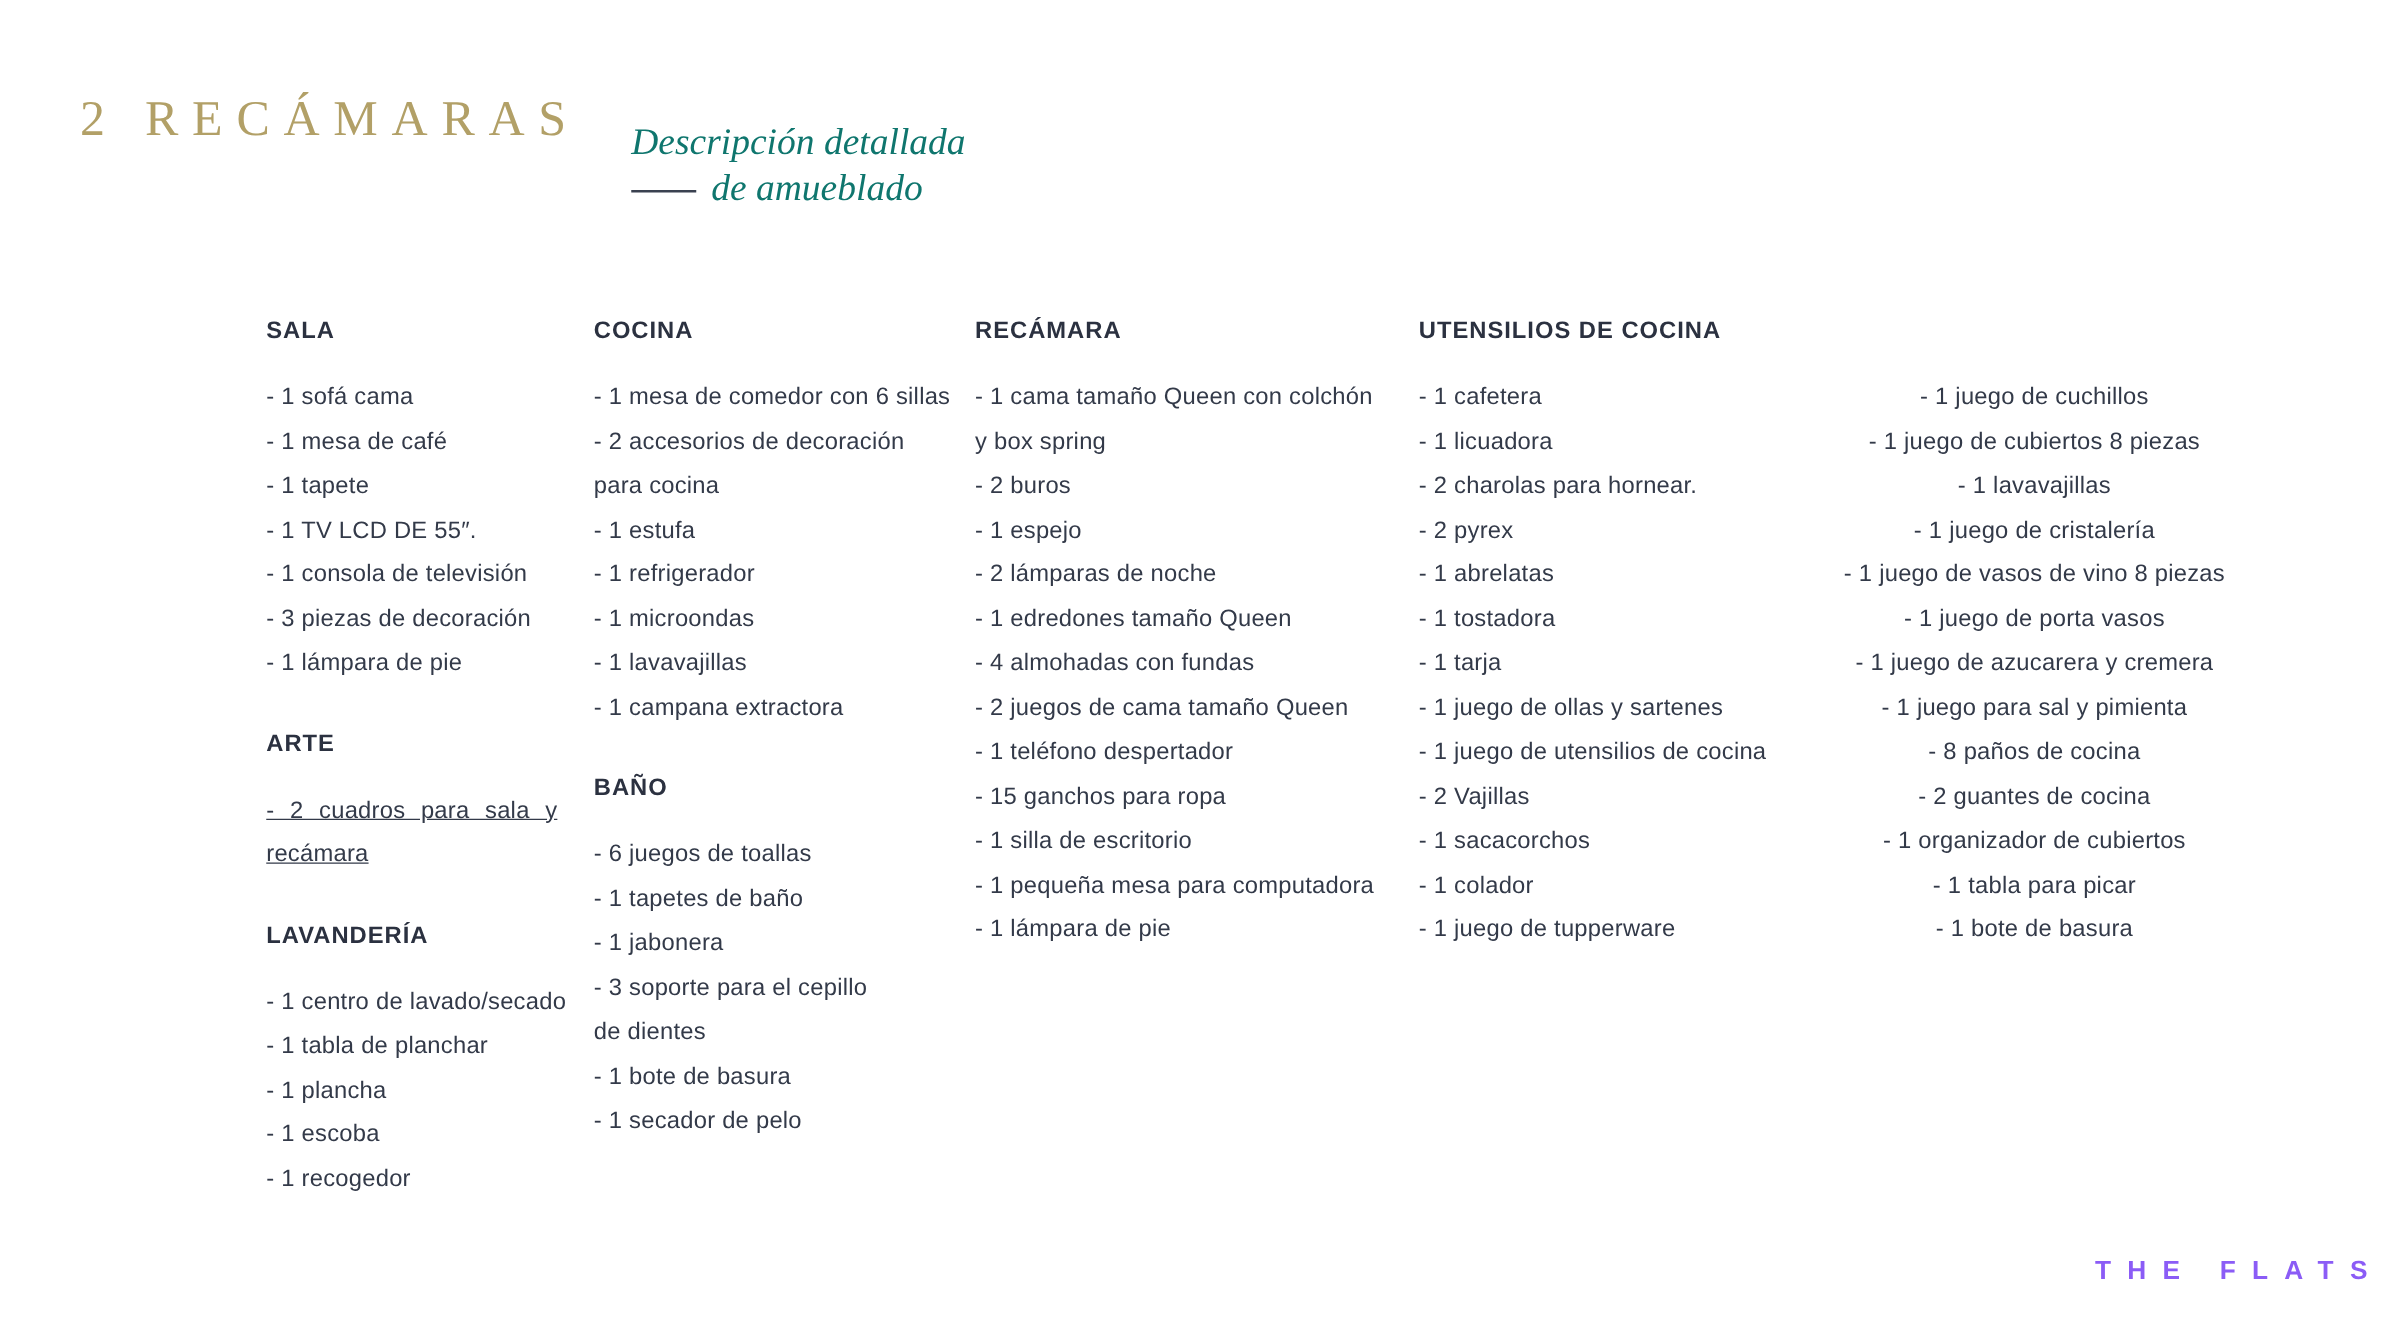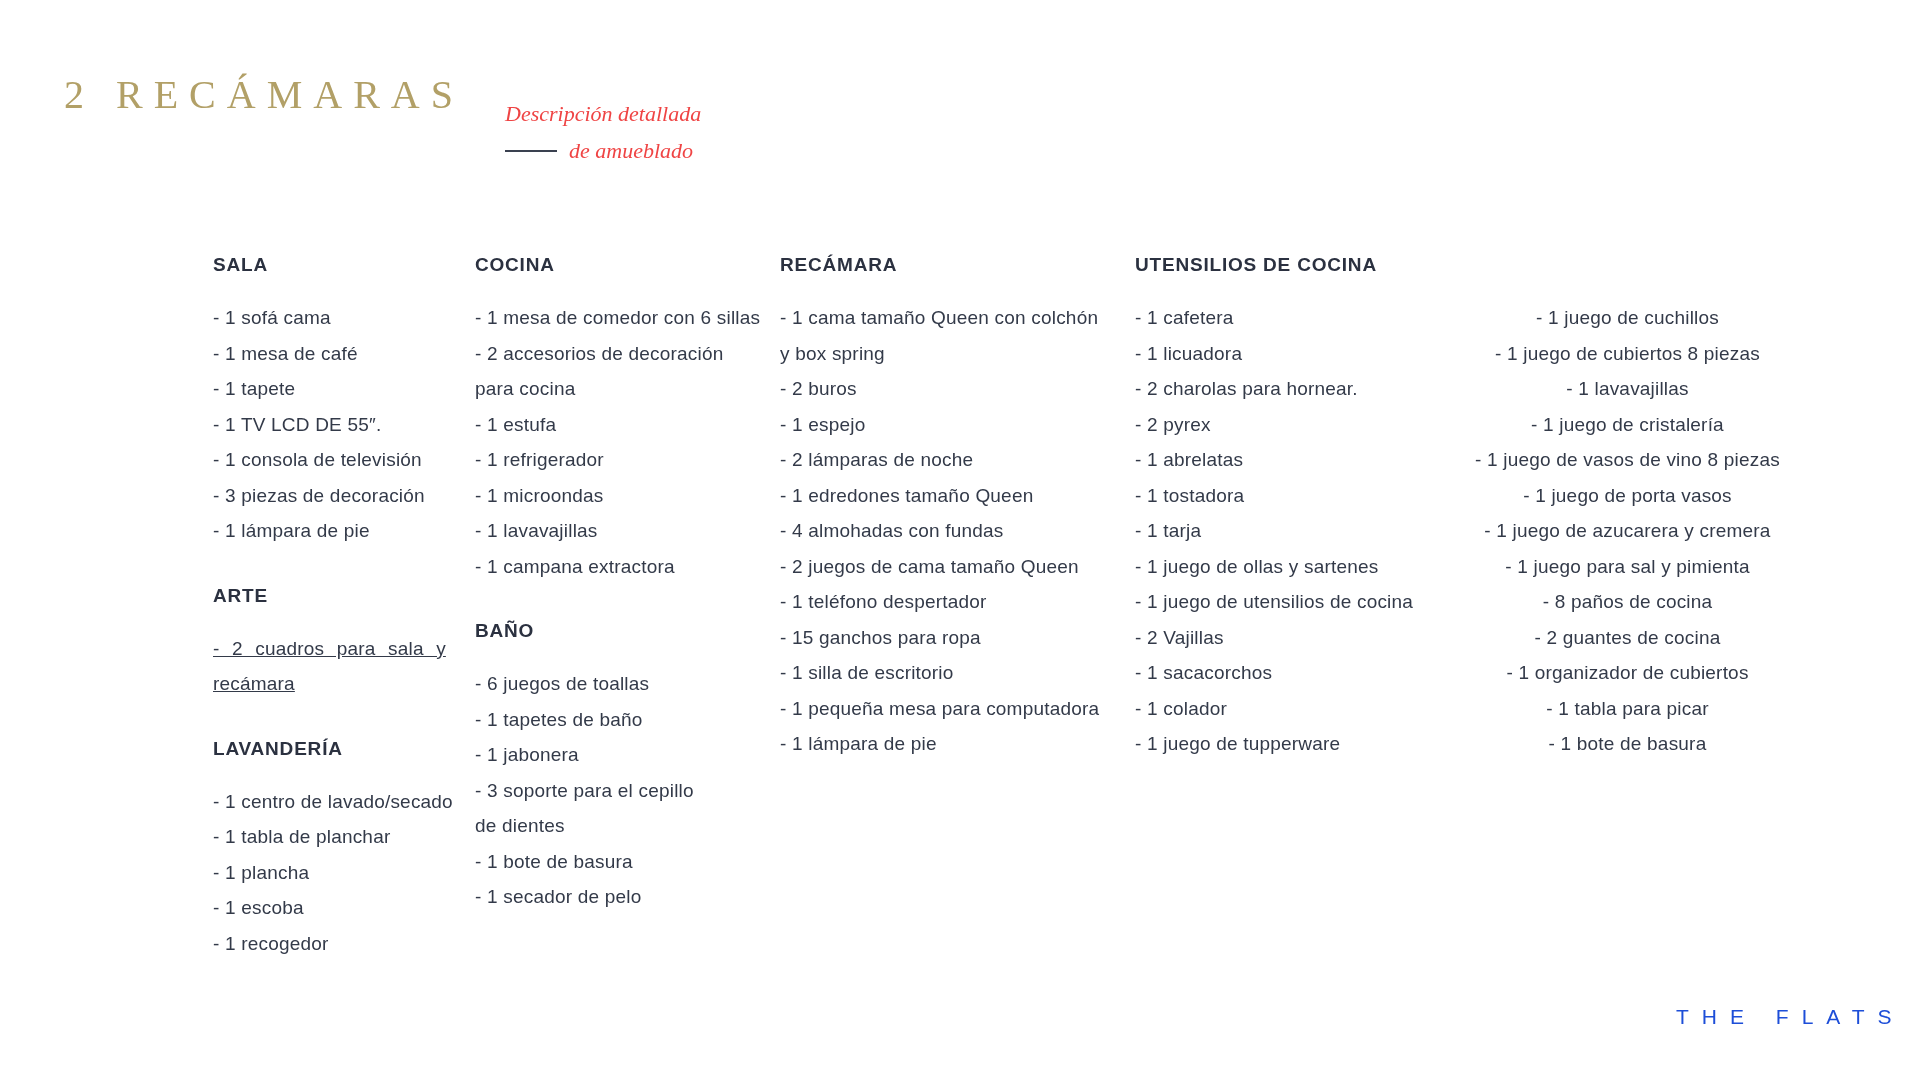--- a/index.html
+++ b/index.html
@@ -28,23 +28,23 @@
     color: #b2a067;
     white-space: nowrap;
   }
   .subtitle {
     position: absolute;
     left: 505px;
     top: 95px;
     margin: 0;
     font-family: "Liberation Serif", serif;
     font-style: italic;
-    font-size: 22px;
+    font-size: 30px;
     line-height: 37px;
-    color: #ef4444;
+    color: #0f766e;
     white-space: nowrap;
   }
   .subtitle-dash {
     display: inline-block;
     width: 52px;
     height: 2px;
     background: #3a4150;
     vertical-align: 6px;
     margin-right: 12px;
   }
@@ -79,23 +79,23 @@
   }
   .section.justified .item { word-spacing: 7px; text-decoration: underline; }
 
   
   .brand {
     position: absolute;
     left: 1676px;
     top: 1005px;
     margin: 0;
     font-size: 21px;
-    font-weight: 400;
+    font-weight: 700;
     letter-spacing: 13px;
-    color: #1d4ed8;
+    color: #8b5cf6;
     white-space: nowrap;
     text-align: center;
   }
 </style>
 </head>
 <body>
 
 <h1 class="page-title">2 RECÁMARAS</h1>
 
 <p class="subtitle"><span>Descripción detallada</span><br><span class="subtitle-dash"></span><span>de amueblado</span></p>

